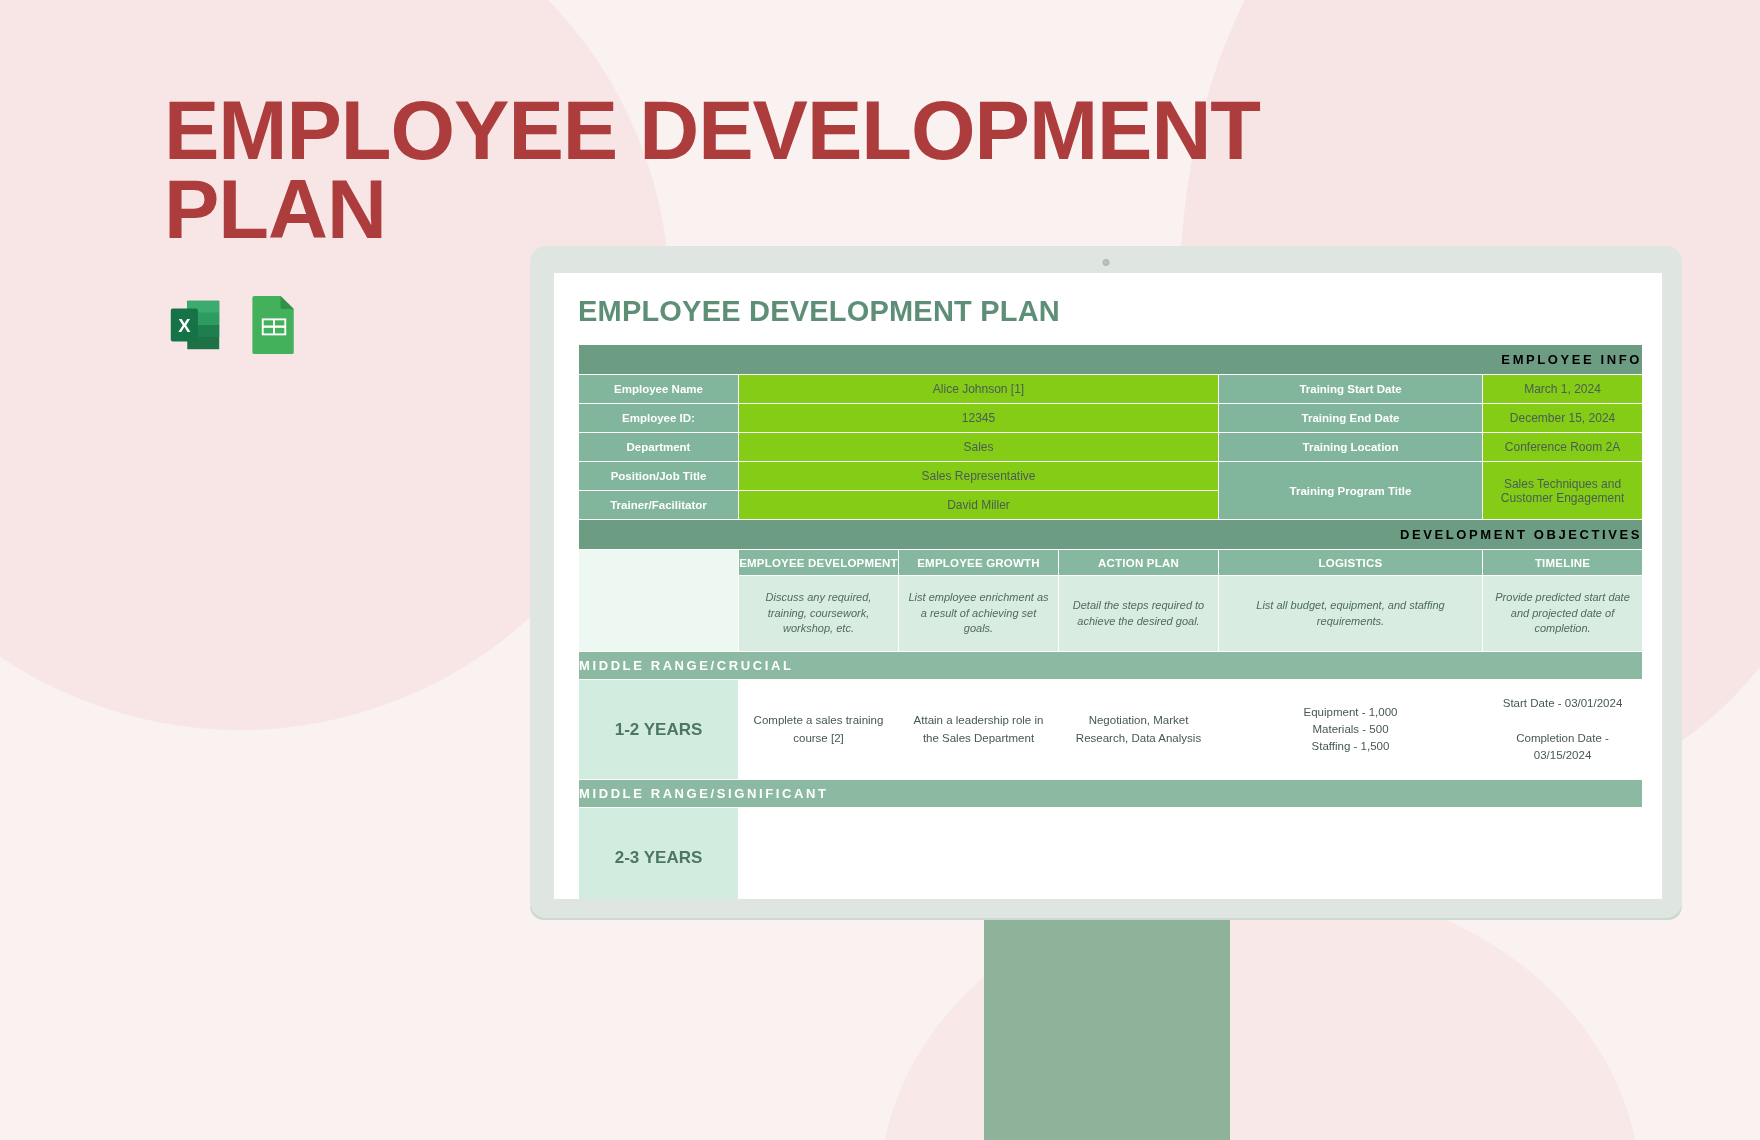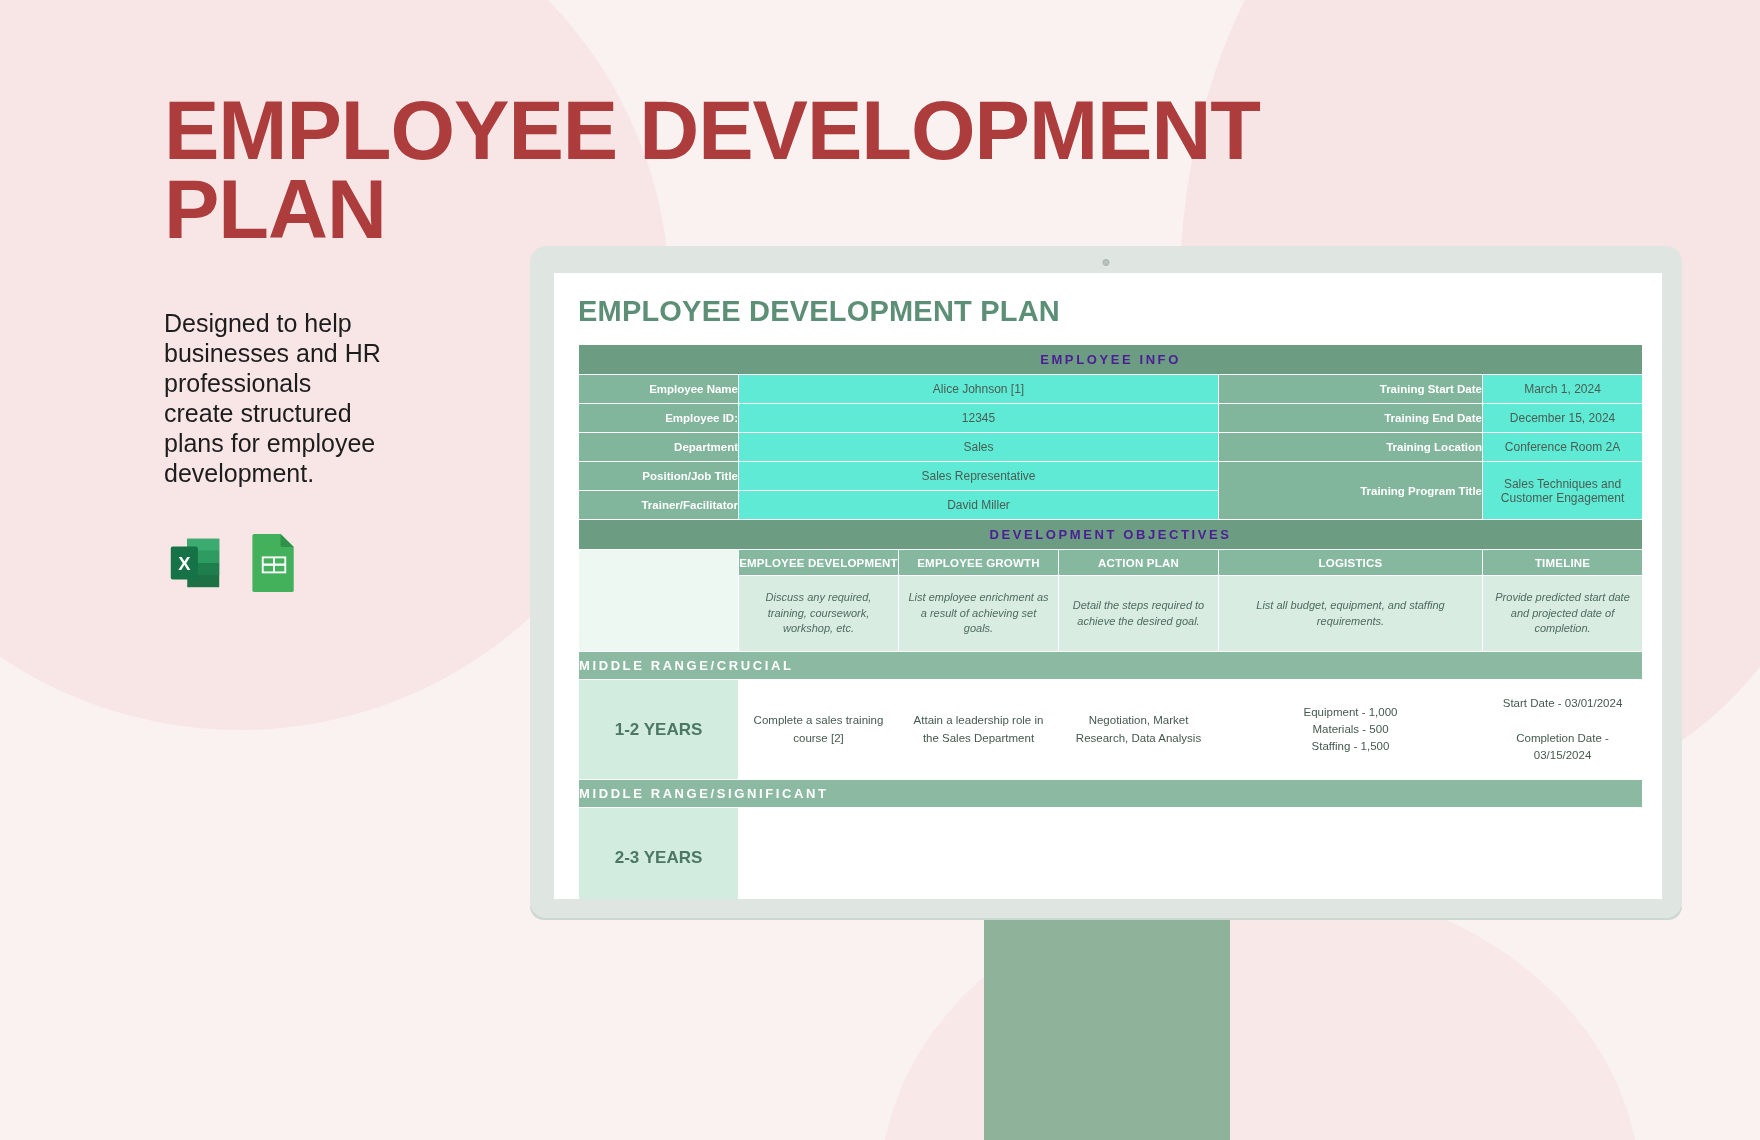--- a/index.html
+++ b/index.html
@@ -129,45 +129,45 @@
     width:1064px;
     border-collapse:collapse;
     table-layout:fixed;
   }
   table.grid td {
     border:1px solid #ffffff;
     vertical-align:middle;
   }
   .band {
     background:#6c9d83;
-    color:#4c1d95;
-    text-align:center;
+    color:#000000;
+    text-align:right;
     font-size:13px;
     font-weight:bold;
     letter-spacing:2.6px;
     height:30px;
   }
   .band-light {
     background:#8cb9a1;
     color:#ffffff;
     font-size:13px;
     font-weight:bold;
     letter-spacing:2.6px;
     height:28px;
   }
   .lbl {
     background:#81b59c;
     color:#ffffff;
     font-size:11.5px;
     font-weight:bold;
-    text-align:right;
+    text-align:center;
     height:25px;
   }
   .val {
-    background:#5eead4;
+    background:#84cc16;
     color:#4a5e54;
     font-size:12px;
     text-align:center;
     height:29px;
     border:1px solid #cfe0d7;
     margin-left:20px;
   }
   .colhead {
     background:#86b8a0;
     color:#ffffff;
@@ -221,26 +221,20 @@
 <body>
 
 <div class="bg-layer">
   <div class="blob-left"></div>
   <div class="blob-right"></div>
   <div class="blob-bottom"></div>
 </div>
 
 <div class="left-col">
   <div class="headline">EMPLOYEE DEVELOPMENT PLAN</div>
-  <div class="blurb">Designed to help
-businesses and HR
-professionals
-create structured
-plans for employee
-development.</div>
 
   <div class="icon-row">
 
     <span>
       <svg width="62" height="62" viewBox="0 0 64 64">
         <rect x="24" y="7" width="33" height="50" fill="#1e7145"></rect>
         <rect x="24" y="7" width="33" height="12.5" fill="#3bab6f"></rect>
         <rect x="24" y="19.5" width="33" height="12.5" fill="#2e9b60"></rect>
         <rect x="24" y="32" width="33" height="12.5" fill="#1e7e4e"></rect>
         <rect x="7" y="15" width="28" height="34" rx="2" fill="#157347"></rect>

